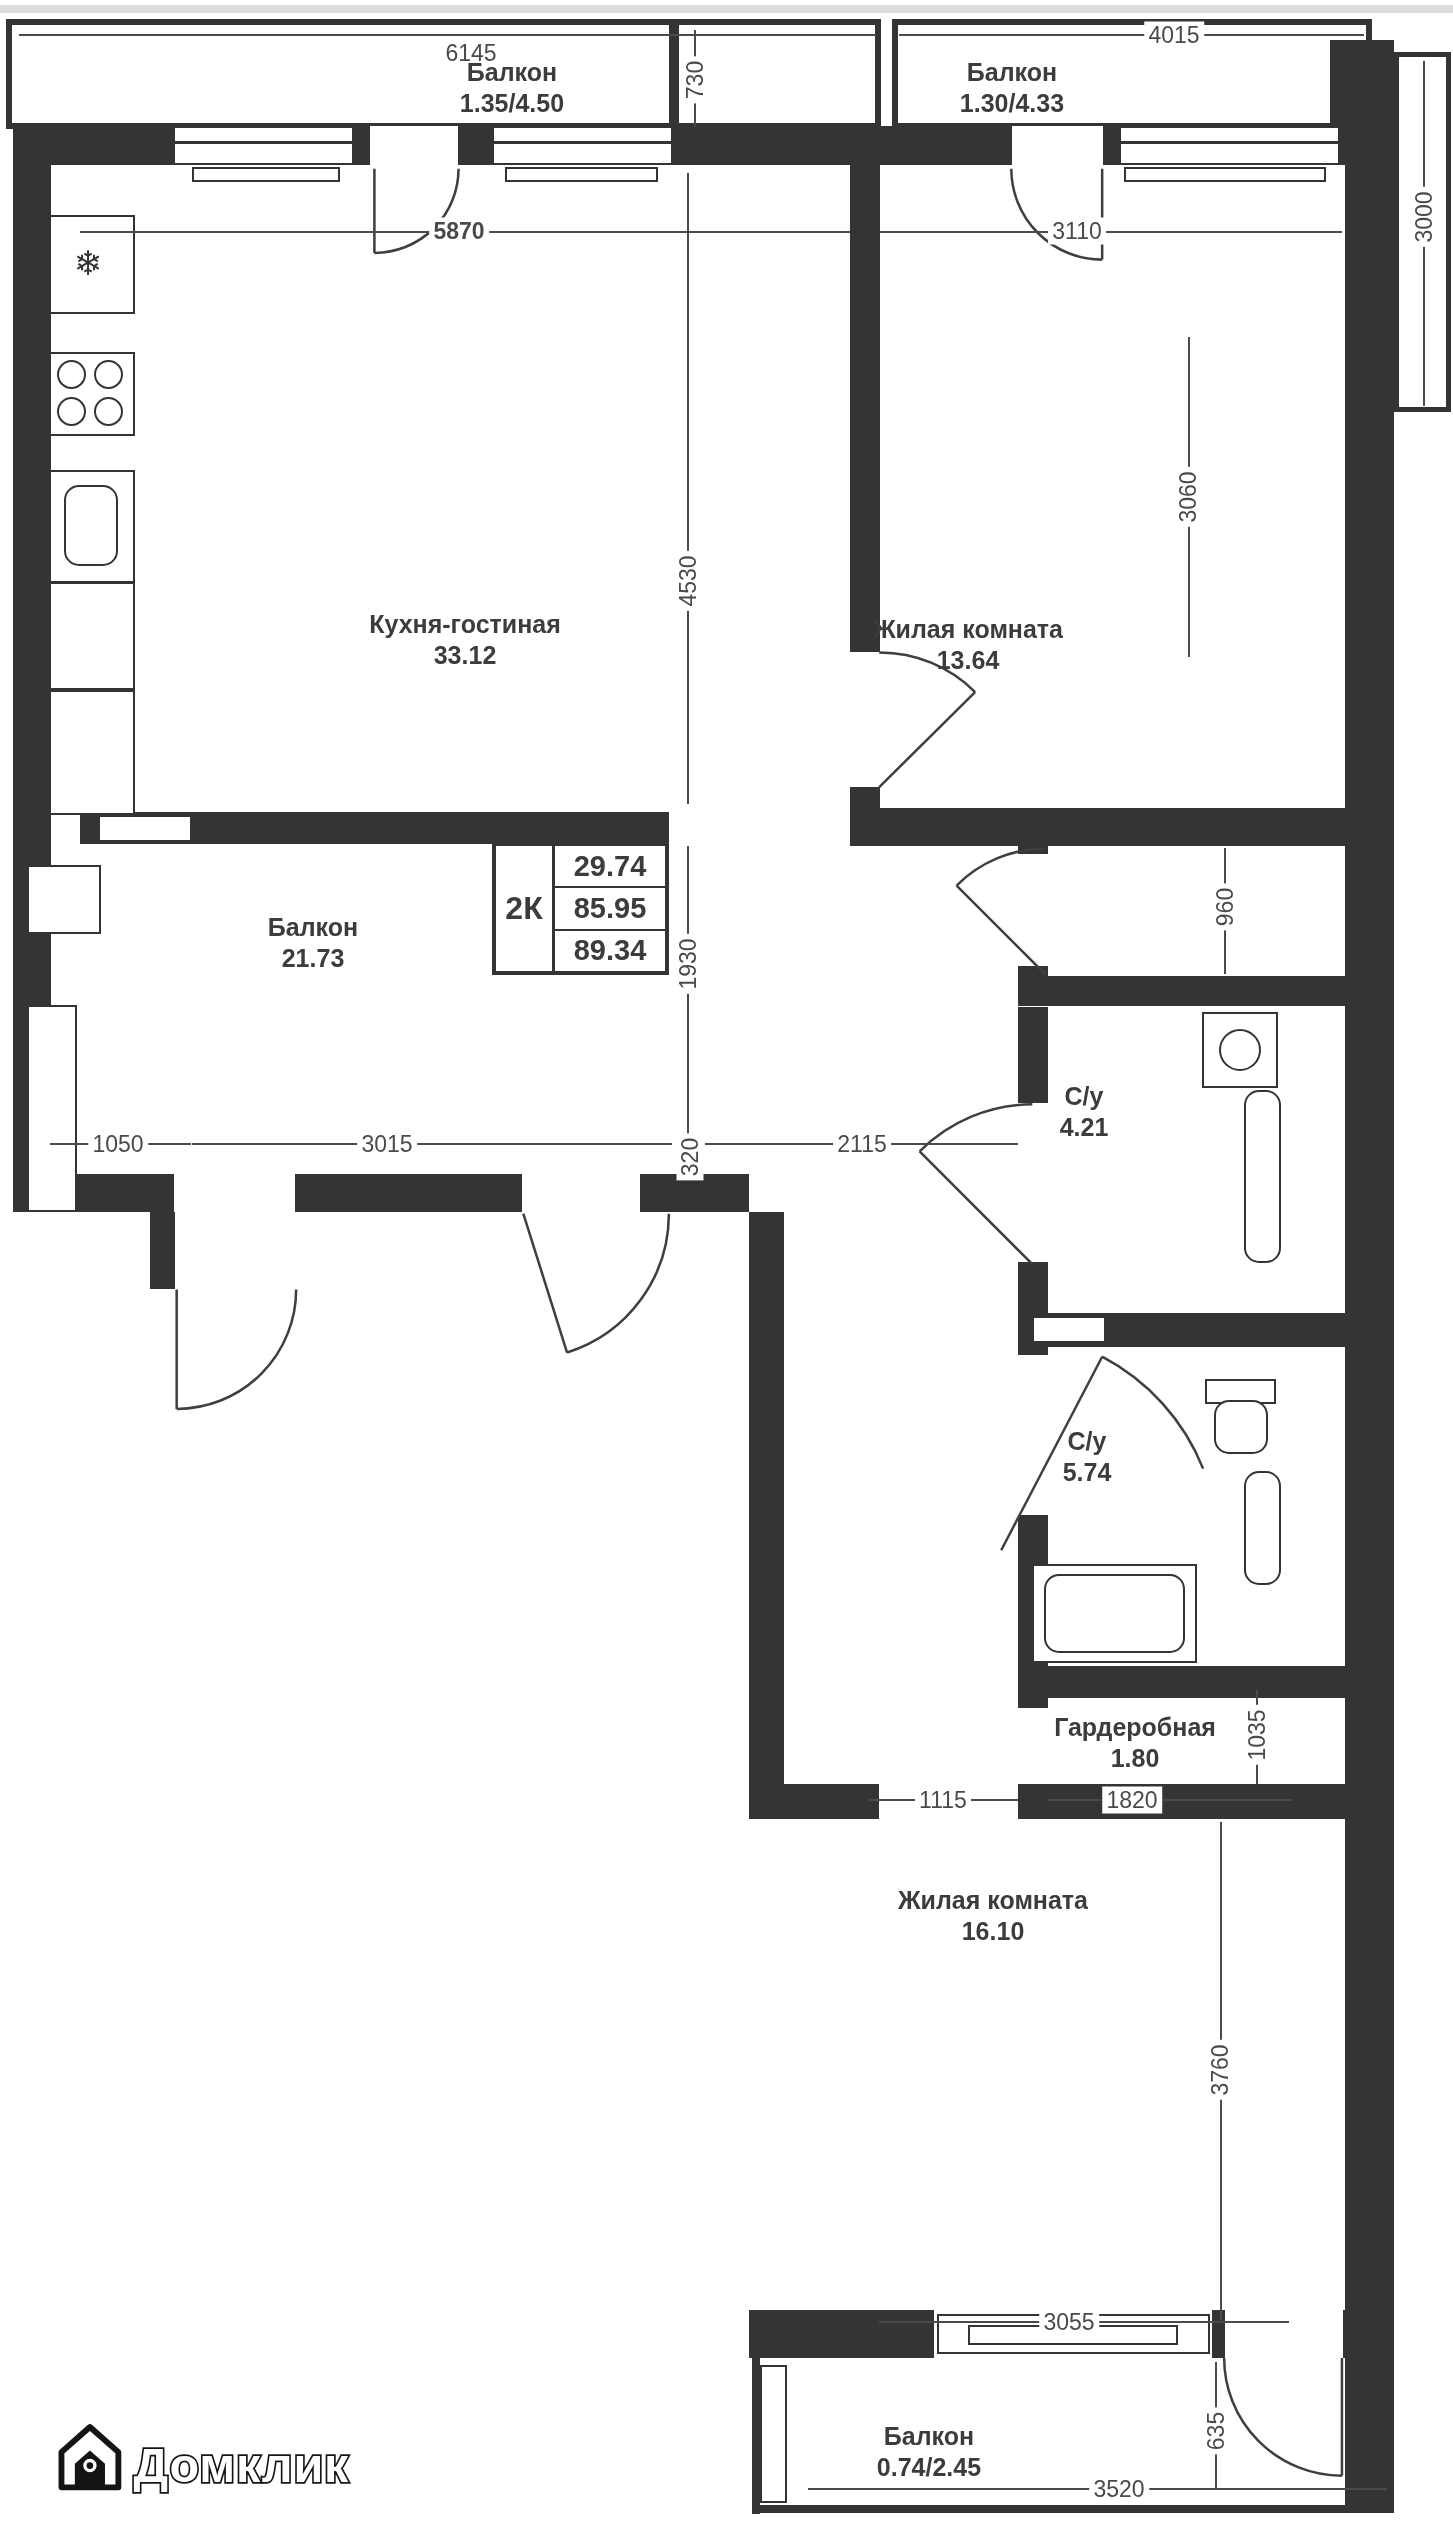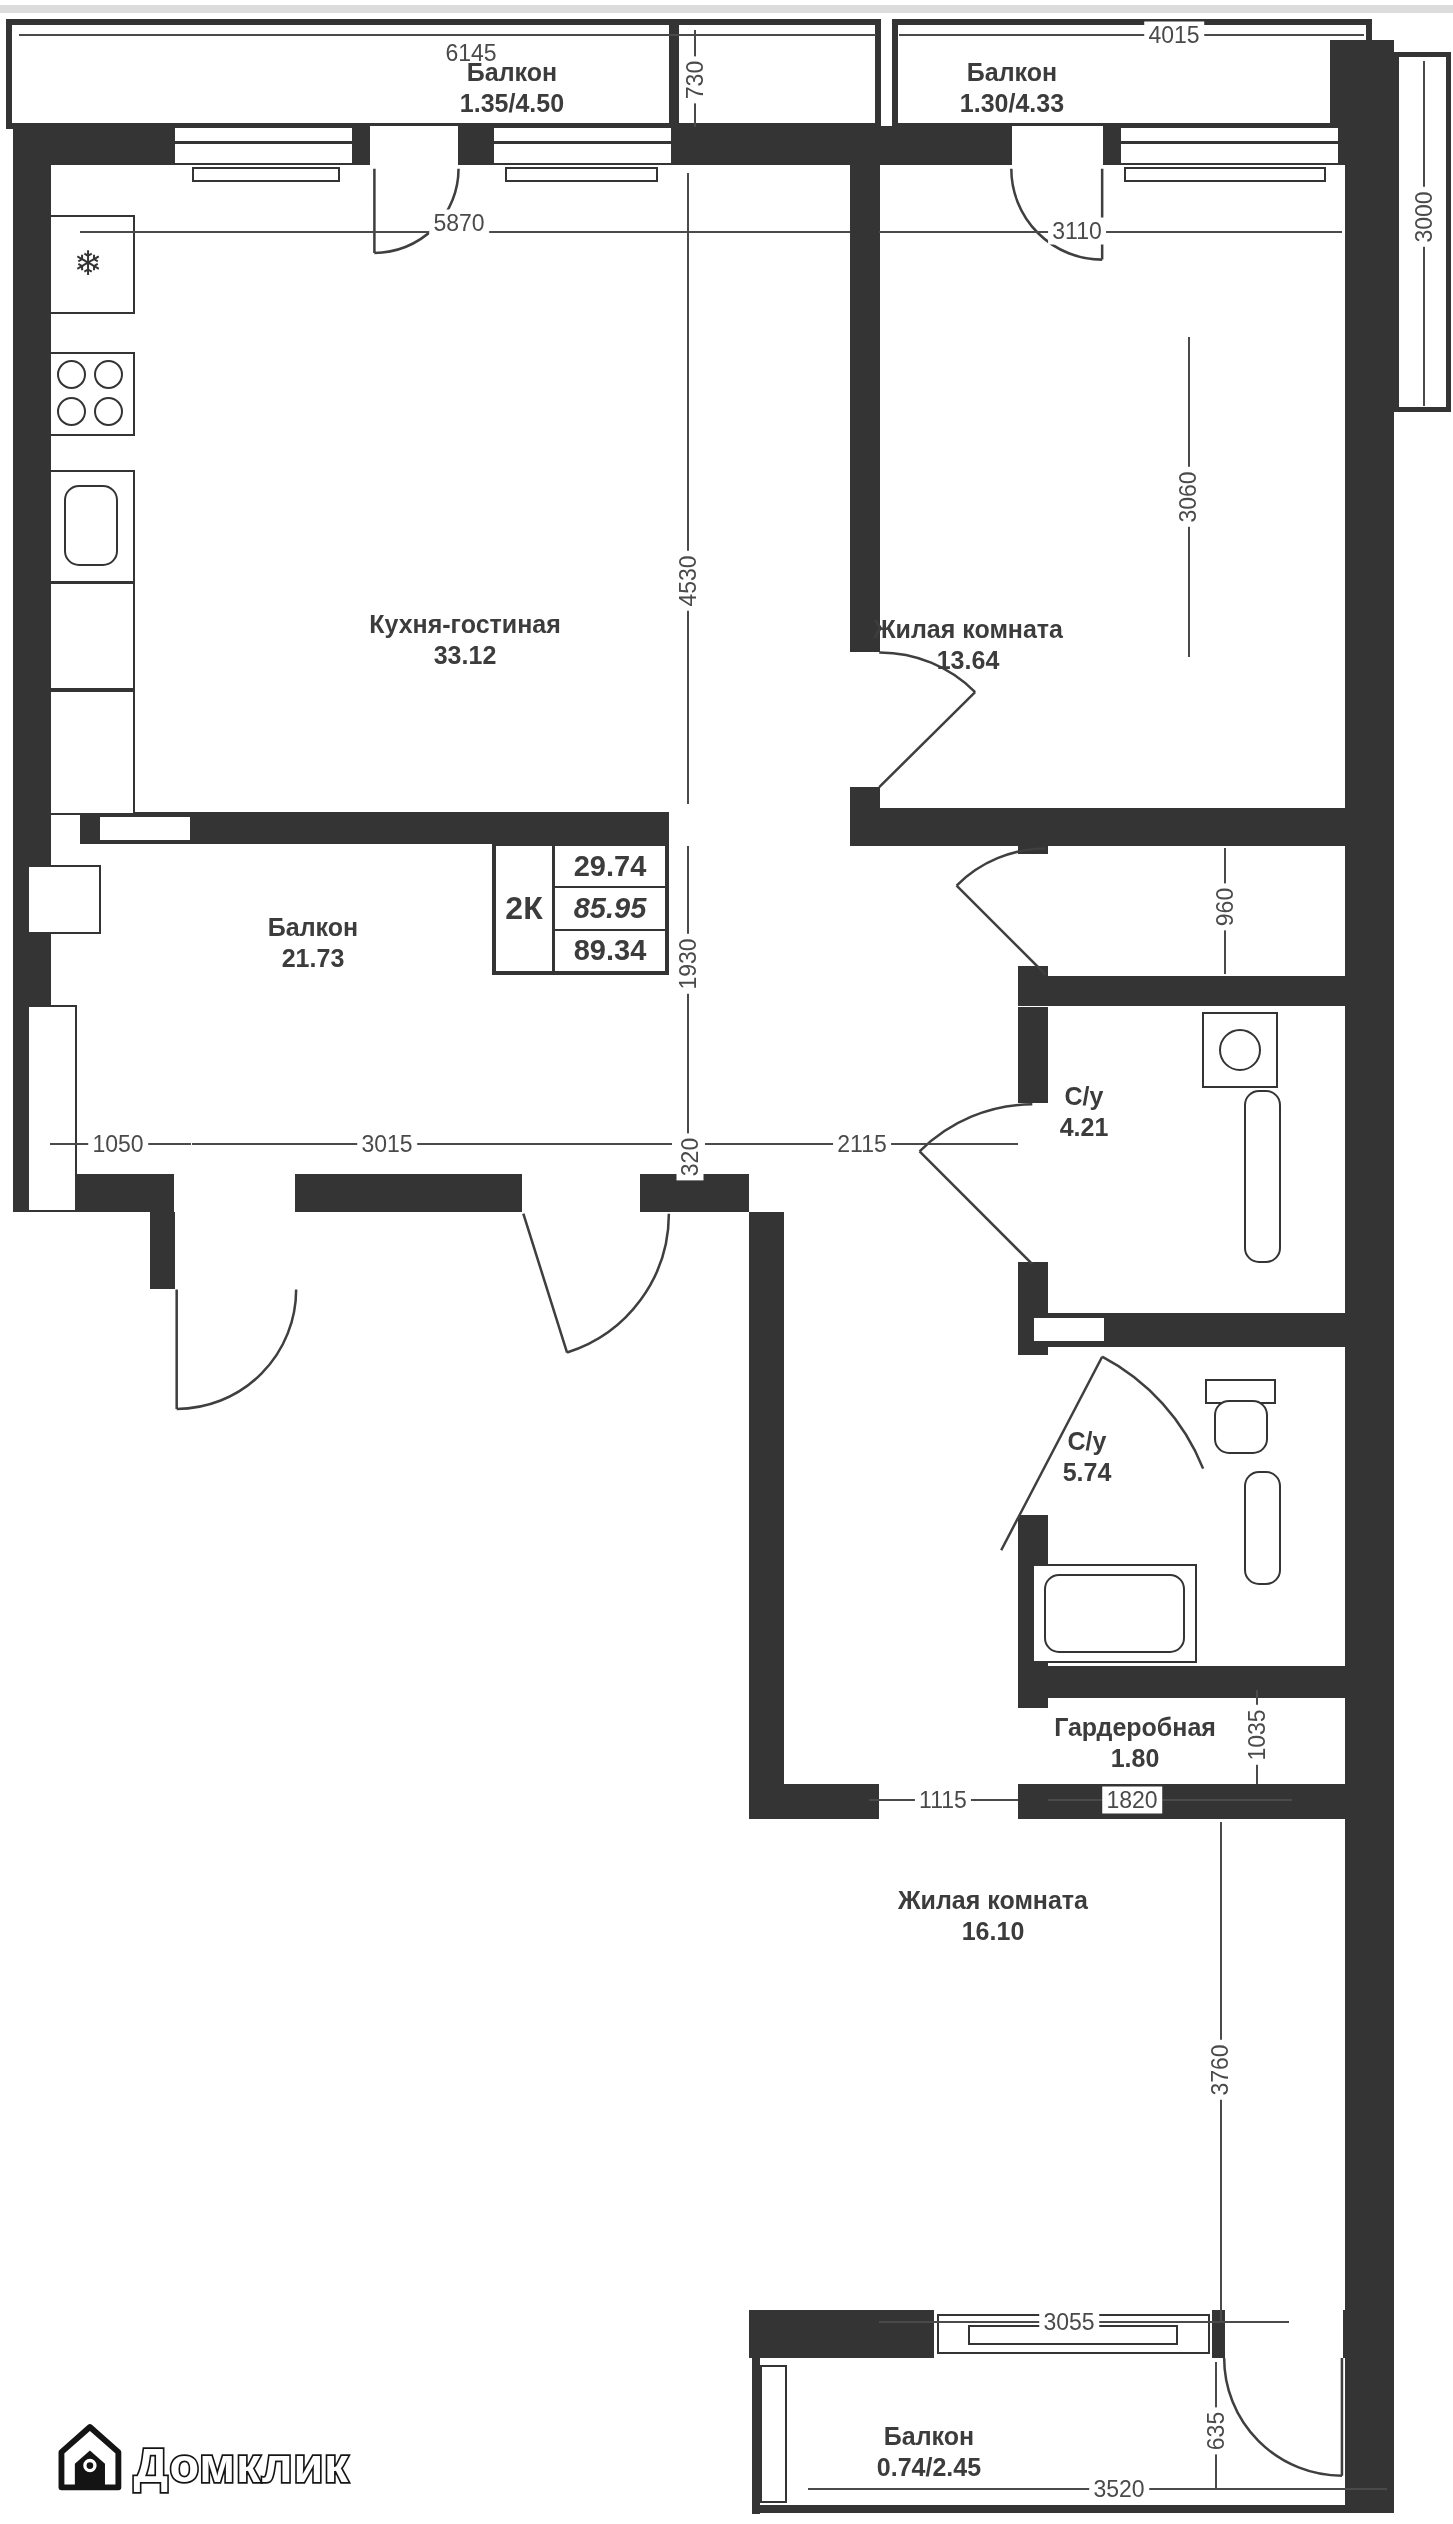--- a/index.html
+++ b/index.html
@@ -147,21 +147,21 @@
   <div class="dl" style="left:687px;top:173px;width:1.7px;height:631px;"></div>
   <div class="dl" style="left:687px;top:846px;width:1.7px;height:324px;"></div>
   <div class="dl" style="left:1188px;top:337px;width:1.7px;height:320px;"></div>
   <div class="dl" style="left:1224px;top:848px;width:1.7px;height:126px;"></div>
   <div class="dl" style="left:1256px;top:1690px;width:1.7px;height:94px;"></div>
   <div class="dl" style="left:1220px;top:1822px;width:1.7px;height:499px;"></div>
   <div class="dl" style="left:1215px;top:2362px;width:1.7px;height:126px;"></div>
 
   <span class="dim" style="left:471px;top:53px;">6145</span>
   <span class="dim" style="left:1174px;top:35px;">4015</span>
-  <span class="dim" style="left:459px;top:223px;">5870</span>
+  <span class="dim" style="left:459px;top:231px;font-weight:bold;">5870</span>
   <span class="dim" style="left:1077px;top:231px;">3110</span>
   <span class="dim" style="left:118px;top:1144px;">1050</span>
   <span class="dim" style="left:387px;top:1144px;">3015</span>
   <span class="dim" style="left:862px;top:1144px;">2115</span>
   <span class="dim" style="left:943px;top:1800px;">1115</span>
   <span class="dim" style="left:1132px;top:1800px;">1820</span>
   <span class="dim" style="left:1069px;top:2322px;">3055</span>
   <span class="dim" style="left:1119px;top:2489px;">3520</span>
   <span class="dim v" style="left:695px;top:80px;">730</span>
   <span class="dim v" style="left:1424px;top:217px;">3000</span>
@@ -212,21 +212,21 @@
   </div>
   <div class="room-label" style="left:929px;top:2421px;">
     <span class="nm">Балкон</span>
     <span class="ar">0.74/2.45</span>
   </div>
 
   <div style="position:absolute;left:492px;top:842px;width:177px;height:133px;border:4.2px solid #343434;background:#fff;box-sizing:border-box;display:flex;">
     <div style="width:56px;border-right:3.4px solid #343434;display:flex;align-items:center;justify-content:center;font-weight:700;font-size:32px;color:#3c3c3c;">2К</div>
     <div style="flex:1;display:flex;flex-direction:column;font-weight:700;font-size:29px;color:#3c3c3c;text-align:center;">
       <div style="flex:1;display:flex;align-items:center;justify-content:center;border-bottom:2.5px solid #343434;">29.74</div>
-      <div style="flex:1;display:flex;align-items:center;justify-content:center;border-bottom:2.5px solid #343434;font-style:italic;">85.95</div>
+      <div style="flex:1;display:flex;align-items:center;justify-content:center;border-bottom:2.5px solid #343434;">85.95</div>
       <div style="flex:1;display:flex;align-items:center;justify-content:center;">89.34</div>
     </div>
   </div>
 
   <svg id="logo" viewBox="0 0 420 92">
     <path d="M14 42 L48 12 L82 42 L82 84 L14 84 Z" fill="#ffffff" stroke="#141414" stroke-width="7" stroke-linejoin="round"></path>
     <path d="M30 84 L30 56 L48 40 L66 56 L66 84 Z" fill="#141414"></path>
     <circle cx="48" cy="58" r="6" fill="#141414" stroke="#ffffff" stroke-width="4"></circle>
     <text x="100" y="78">Домклик</text>
   </svg>

